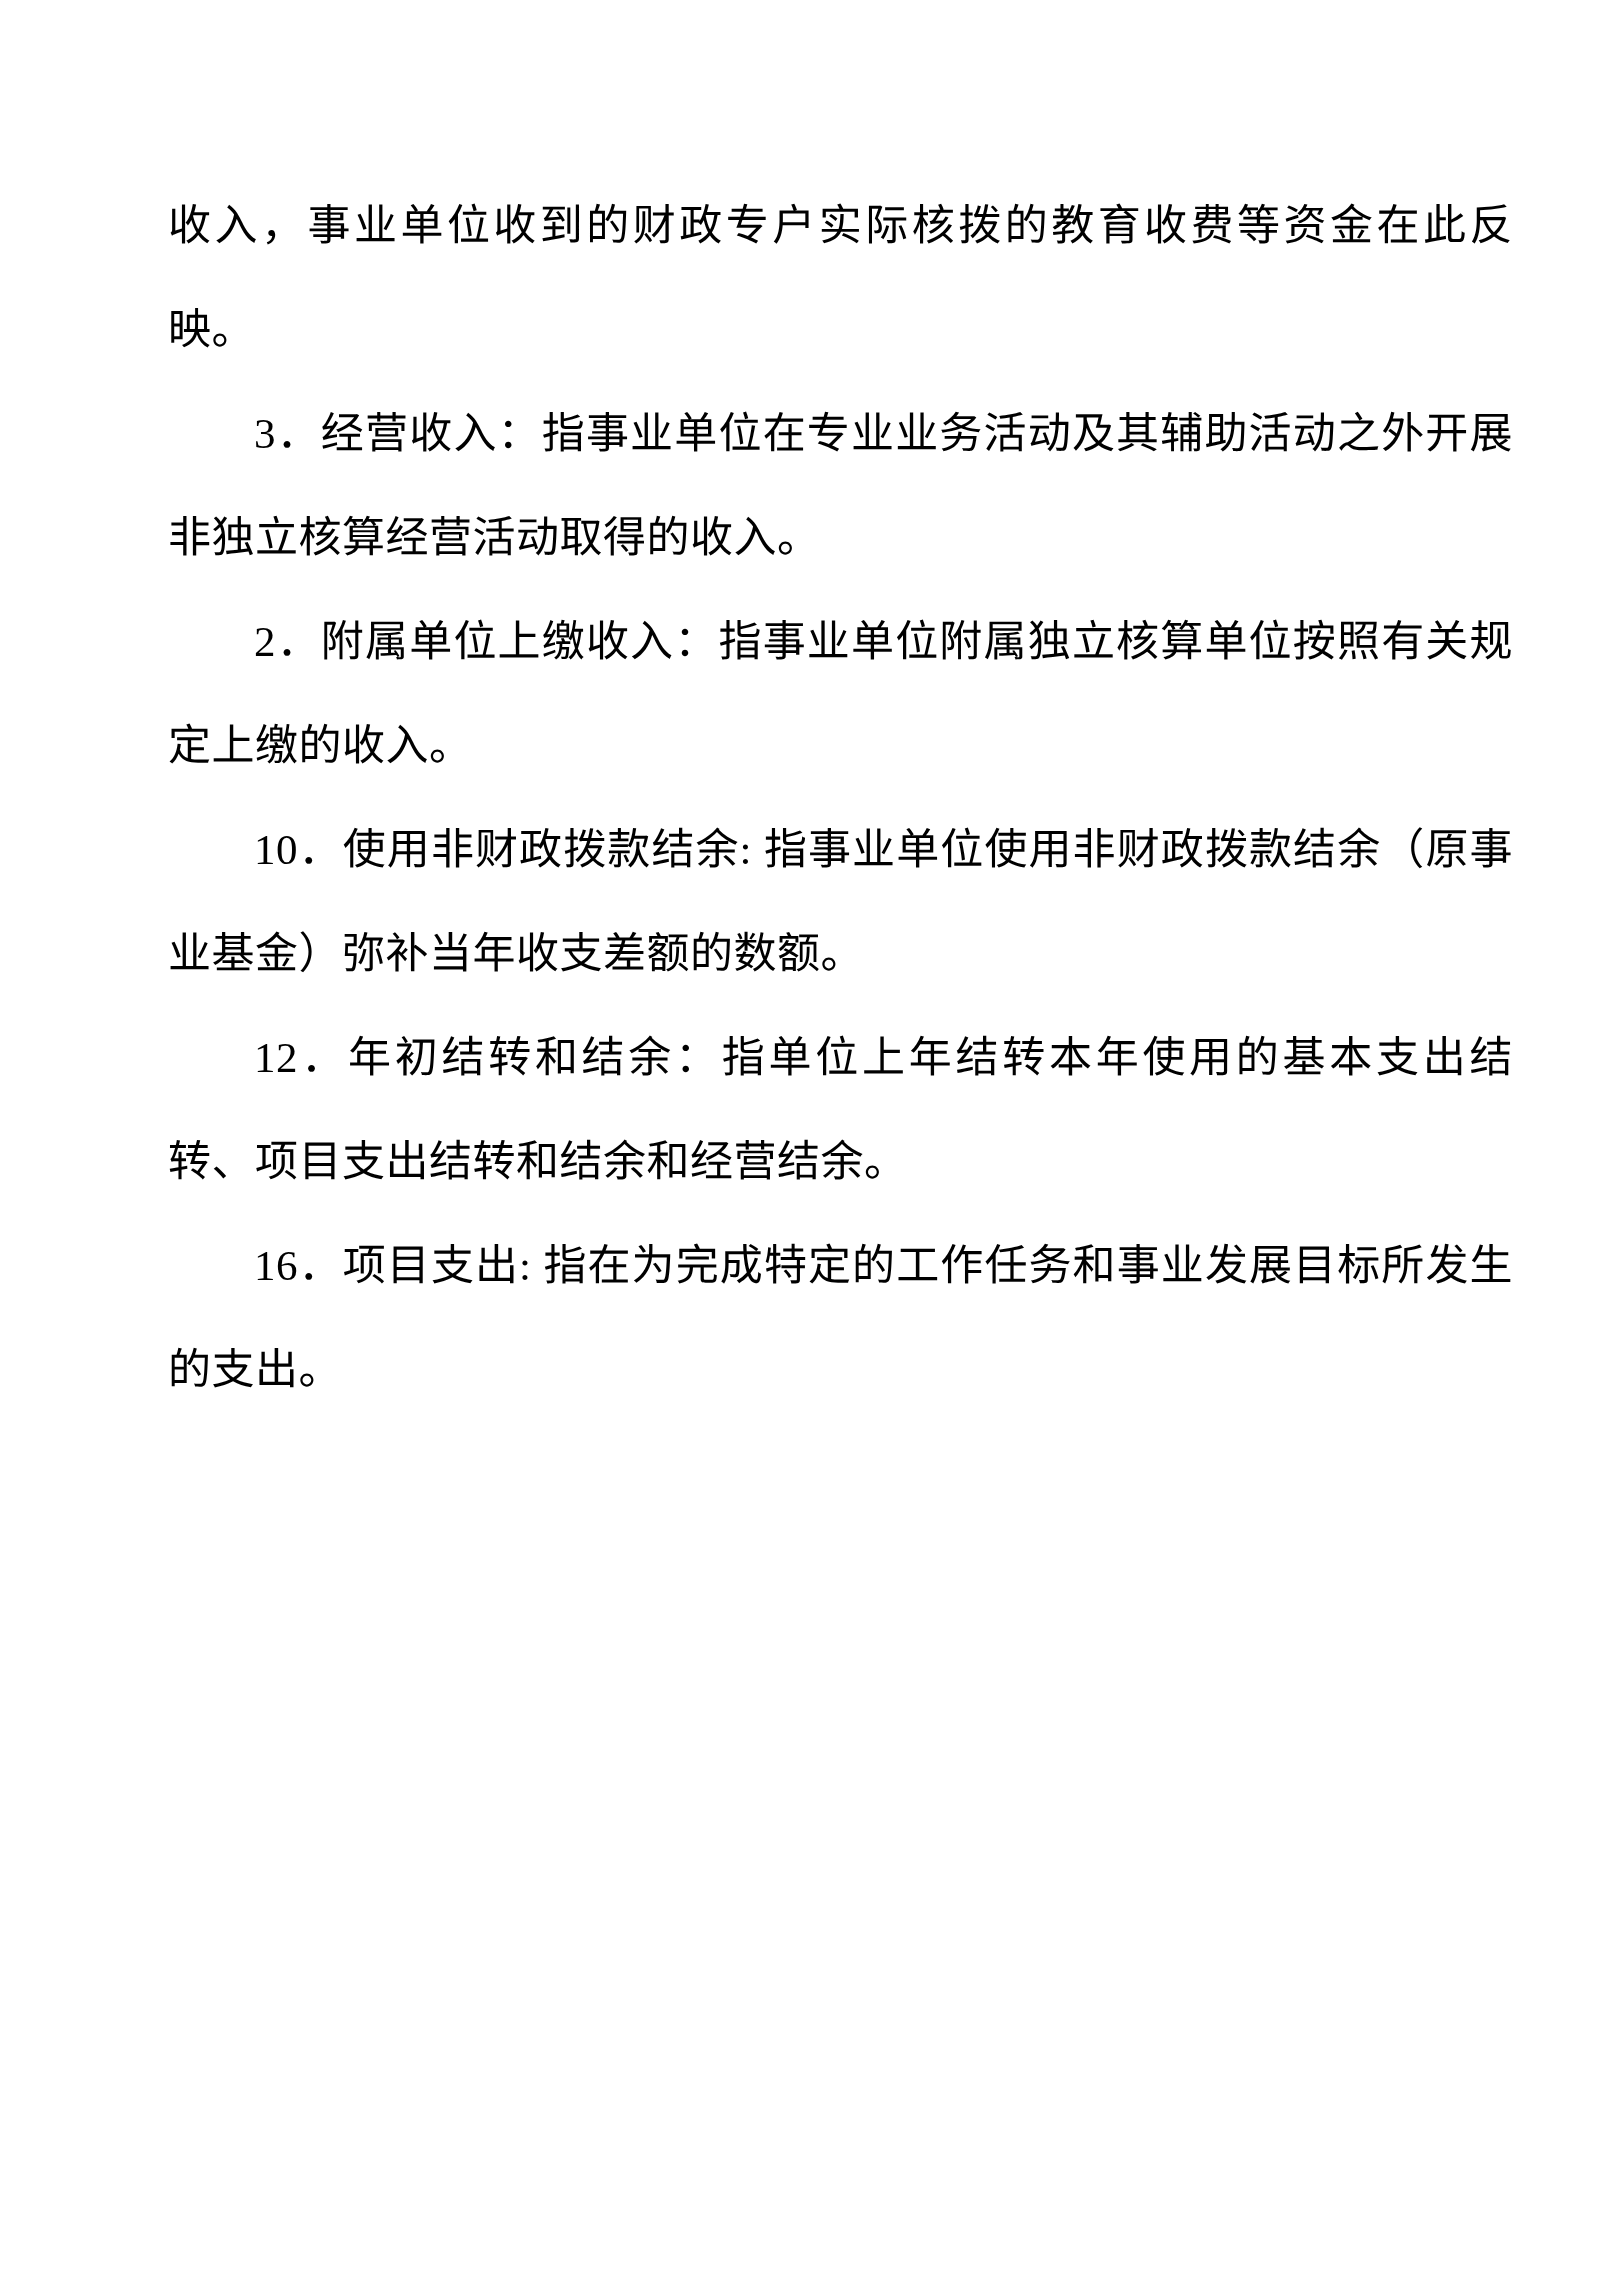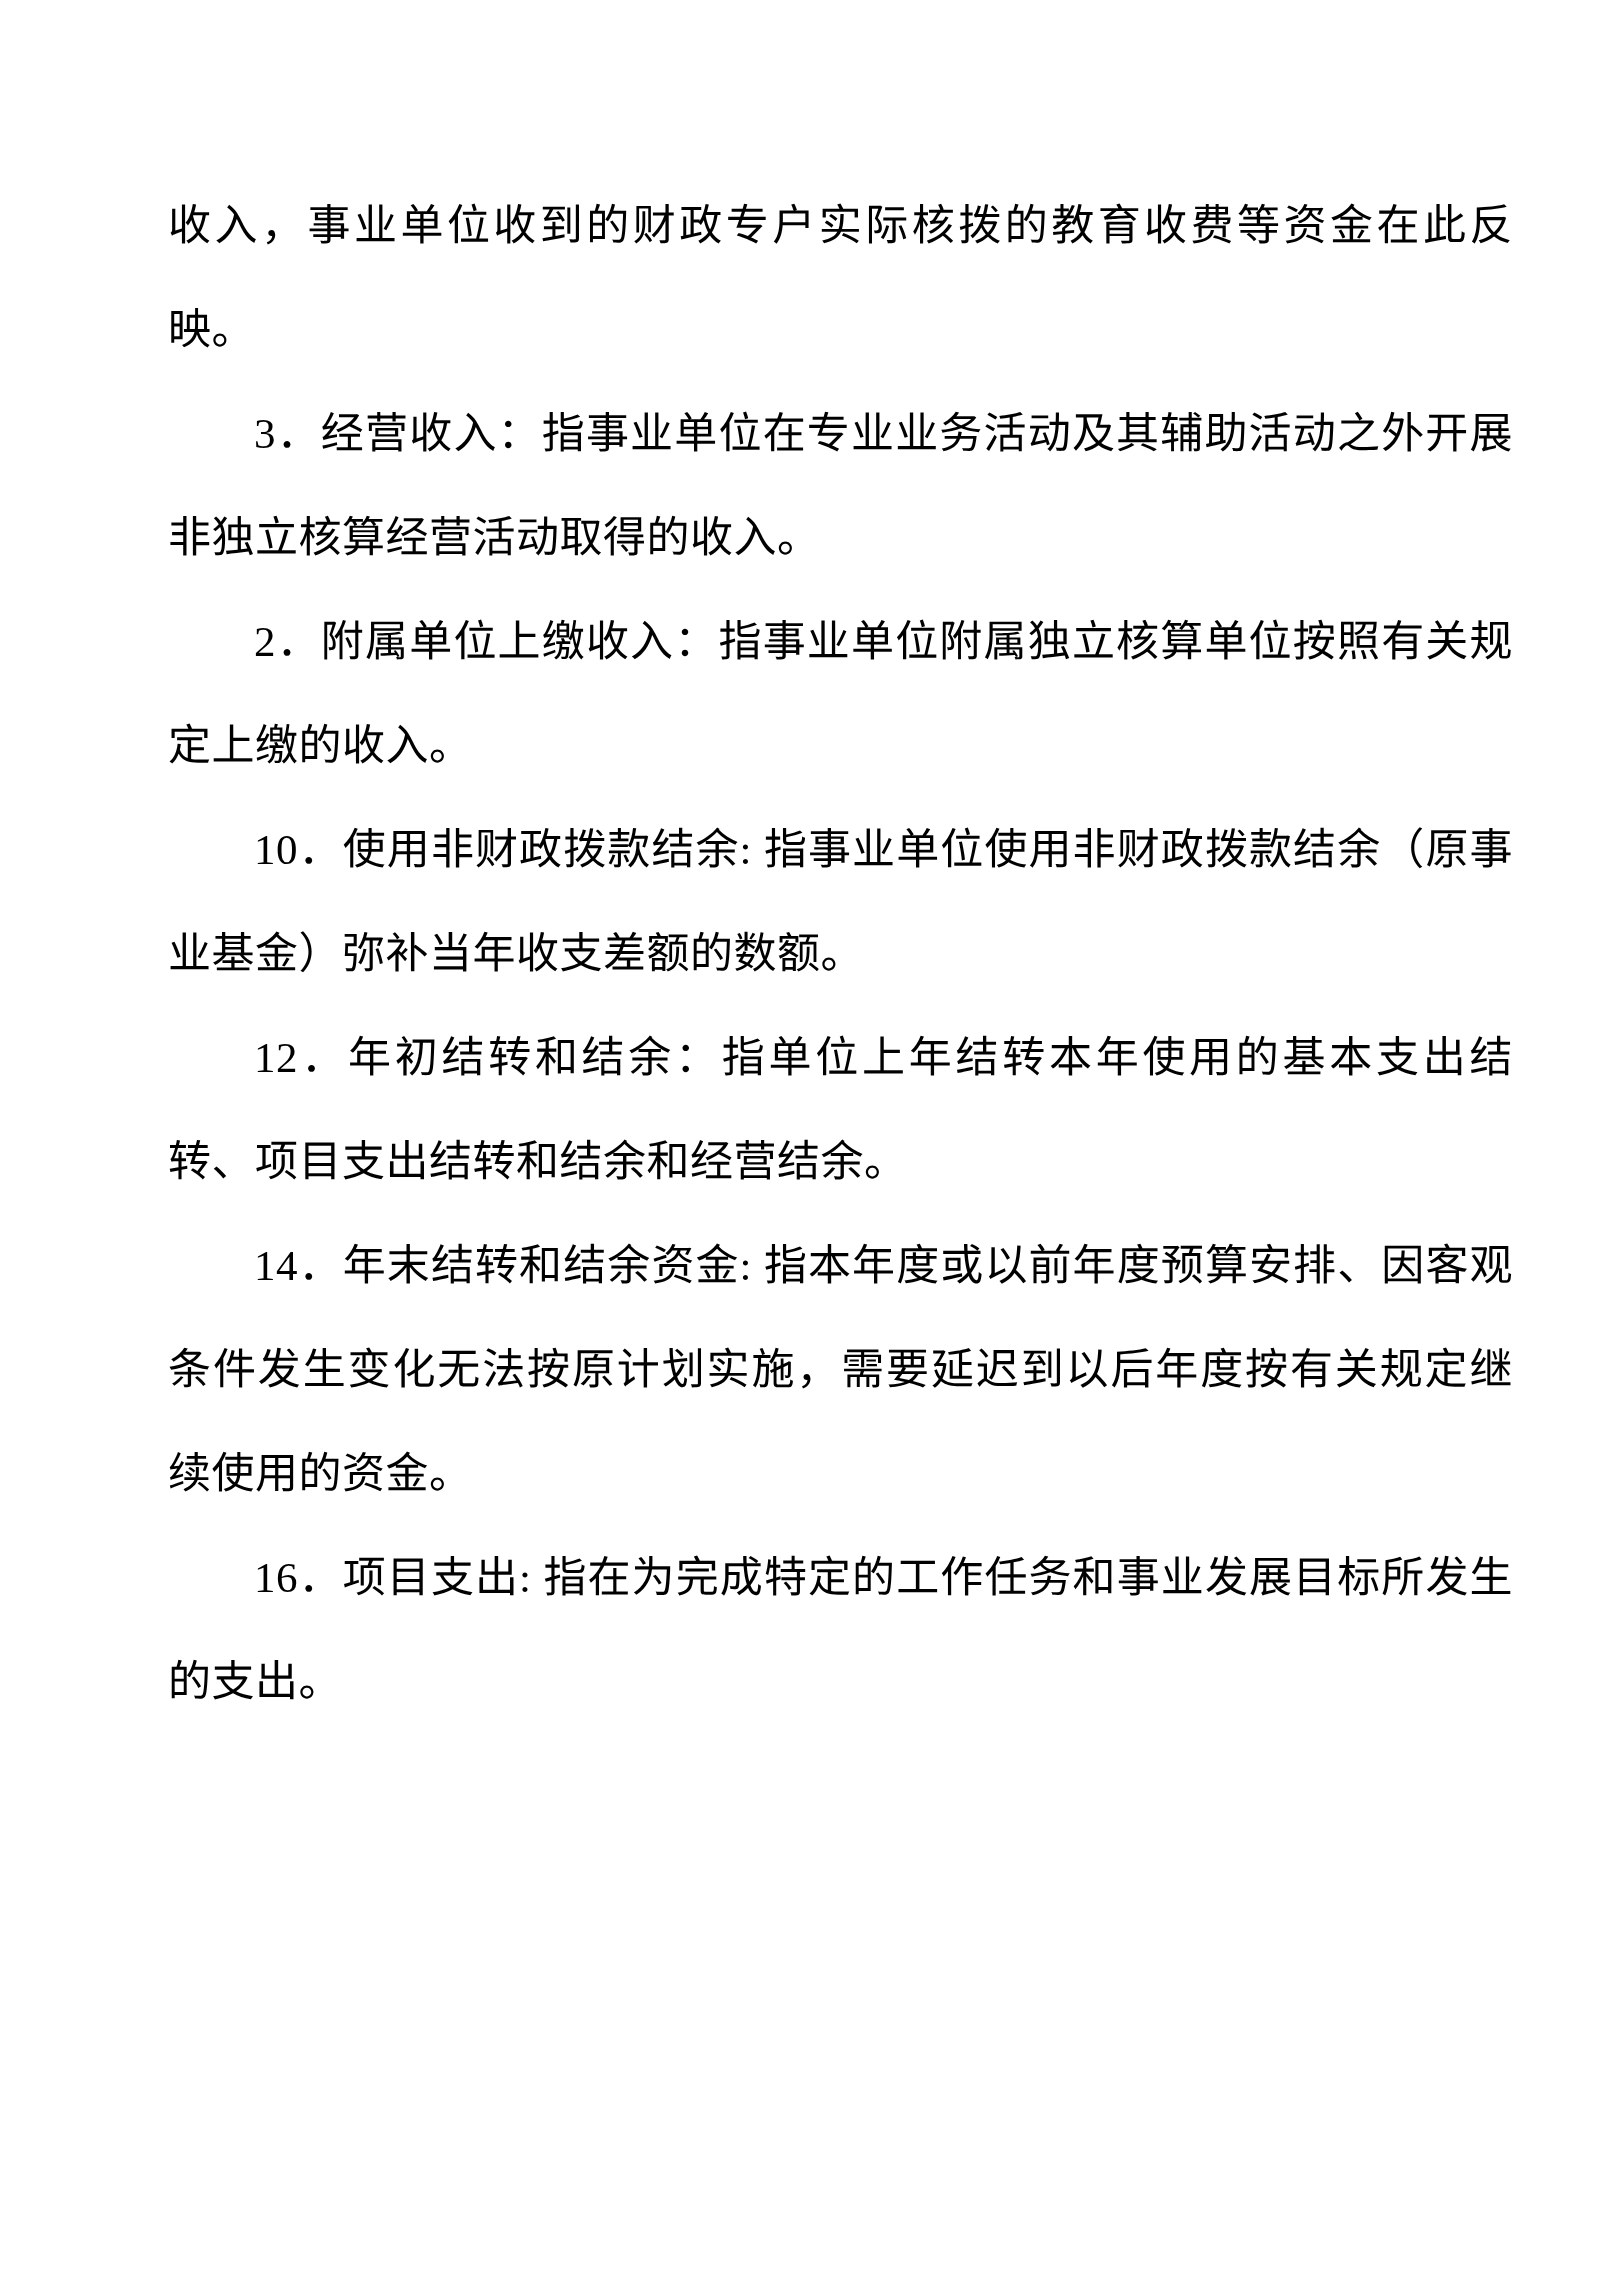--- a/index.html
+++ b/index.html
@@ -54,21 +54,20 @@
 </head>
 <body>
 
 <div class="page">
   <div class="content">
     <p class="para flush">收入，事业单位收到的财政专户实际核拨的教育收费等资金在此反映。</p>
     <p class="para">3．经营收入：指事业单位在专业业务活动及其辅助活动之外开展非独立核算经营活动取得的收入。</p>
     <p class="para">2．附属单位上缴收入：指事业单位附属独立核算单位按照有关规定上缴的收入。</p>
     <p class="para">10．使用非财政拨款结余: 指事业单位使用非财政拨款结余（原事业基金）弥补当年收支差额的数额。</p>
     <p class="para">12．年初结转和结余：指单位上年结转本年使用的基本支出结转、项目支出结转和结余和经营结余。</p>
-    <p class="para">14．年末结转和结余资金: 指本年度或以前年度预算安排、因客观条件发生变化无法按原计划实施，需要延迟到以后年度按有关规定继续使用的资金。</p>
     <p class="para">16．项目支出: 指在为完成特定的工作任务和事业发展目标所发生的支出。</p>
 
   </div>
   <div class="footer">
     <span class="page-number">- 18 -</span>
   </div>
 </div>
 
 
 </body></html>

